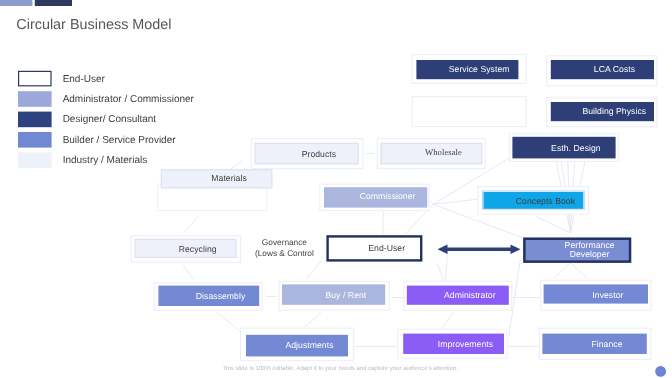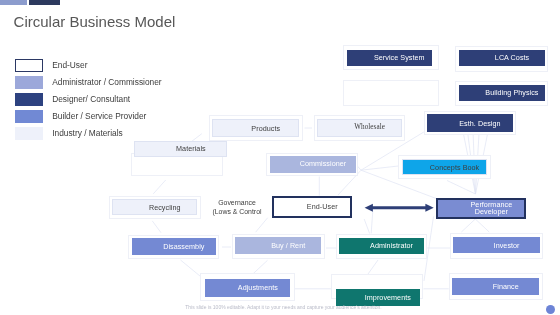--- a/index.html
+++ b/index.html
@@ -2,21 +2,21 @@
 <html><head>
 <meta charset="utf-8">
 <title>Circular Business Model</title>
 <style>
   html,body{margin:0;padding:0;}
   body{width:560px;height:315px;background:#ffffff;font-family:"Liberation Sans",sans-serif;overflow:hidden;}
   #slide{position:relative;width:560px;height:315px;background:#ffffff;}
   .topbar{position:absolute;top:0;height:5px;}
   .topbar.a{left:0;width:27px;background:#8c9ccd;}
   .topbar.b{left:29px;width:31px;background:#2d3a5e;}
-  #title{position:absolute;left:13.6px;top:12.6px;font-size:15px;color:#575757;font-weight:400;letter-spacing:0;}
+  #title{position:absolute;left:13.6px;top:12.6px;font-size:12px;color:#575757;font-weight:400;letter-spacing:0;}
 
   
   #legend{position:absolute;left:15.2px;top:58.8px;}
   .lg-row{position:relative;height:17.0px;}
   .lg-sw{position:absolute;left:0;top:0;width:27.6px;height:13.2px;box-sizing:border-box;}
   .lg-lbl{position:absolute;left:37px;top:1.7px;font-size:8.35px;color:#3d3d3d;white-space:nowrap;}
 
   
   #diagram{position:absolute;left:0;top:0;width:560px;height:315px;}
   svg#links{position:absolute;left:0;top:0;width:560px;height:315px;}
@@ -121,27 +121,27 @@
       <div class="nd" style="left: 401.8px; top: 158.8px; width: 85.5px; height: 16.7px; background: #0ea5e9; color: rgb(61, 61, 61); border: 1px solid rgb(222, 227, 242);">Concepts Book</div>
       <div class="frame" style="left: 108.8px; top: 195.9px; width: 92px; height: 23.5px;"></div>
       <div class="nd" style="left: 112.2px; top: 199.4px; width: 85.1px; height: 16.1px; background: rgb(238, 241, 250); color: rgb(61, 61, 61); border: 1px solid rgb(222, 227, 242);">Recycling</div>
       <div class="nd" style="left: 272.1px; top: 195.6px; width: 80.3px; height: 22.4px; background: rgb(255, 255, 255); color: rgb(61, 61, 61); border: 2.2px solid rgb(34, 49, 94);">End-User</div>
       <div class="nd" style="left: 436.2px; top: 197.5px; width: 90.3px; height: 21.2px; background: rgb(122, 140, 210); color: rgb(255, 255, 255); border: 2.2px solid rgb(34, 49, 94);">Performance Developer</div>
       <div class="frame" style="left: 128.4px; top: 235.1px; width: 90.4px; height: 24px;"></div>
       <div class="nd" style="left: 131.6px; top: 238.4px; width: 84.4px; height: 16.4px; background: rgb(116, 137, 211); color: rgb(255, 255, 255);">Disassembly</div>
       <div class="frame" style="left: 231.5px; top: 233.5px; width: 93.7px; height: 25.9px;"></div>
       <div class="nd" style="left: 235.2px; top: 237.4px; width: 86.1px; height: 16.7px; background: rgb(170, 182, 222); color: rgb(255, 255, 255);">Buy / Rent</div>
       <div class="frame" style="left: 335.9px; top: 234.3px; width: 91.3px; height: 25.1px;"></div>
-      <div class="nd" style="left: 338.8px; top: 237.8px; width: 85.5px; height: 16.3px; background: #0f766e; color: rgb(255, 255, 255);">Administrator</div>
+      <div class="nd" style="left: 338.8px; top: 237.8px; width: 85.5px; height: 16.3px; background: #8b5cf6; color: rgb(255, 255, 255);">Administrator</div>
       <div class="frame" style="left: 450.2px; top: 232.9px; width: 93.3px; height: 26.5px;"></div>
       <div class="nd" style="left: 453.4px; top: 236.8px; width: 86.4px; height: 16.7px; background: rgb(116, 137, 211); color: rgb(255, 255, 255);">Investor</div>
       <div class="frame" style="left: 200.1px; top: 273.1px; width: 94.5px; height: 27.7px;"></div>
       <div class="nd" style="left: 205.3px; top: 278.8px; width: 85.2px; height: 17.9px; background: rgb(116, 137, 211); color: rgb(255, 255, 255);">Adjustments</div>
       <div class="frame" style="left: 330.9px; top: 273.5px; width: 92.3px; height: 25.6px;"></div>
-      <div class="nd" style="left: 335.8px; top: 278.4px; width: 84.1px; height: 16.7px; background: #0f766e; color: rgb(255, 255, 255); margin-top: 11px;">Improvements</div>
+      <div class="nd" style="left: 335.8px; top: 278.4px; width: 84.1px; height: 16.7px; background: #8b5cf6; color: rgb(255, 255, 255);">Improvements</div>
       <div class="frame" style="left: 448.8px; top: 272.6px; width: 94.4px; height: 27.3px;"></div>
       <div class="nd" style="left: 452.4px; top: 277.9px; width: 86.8px; height: 17.2px; background: rgb(116, 137, 211); color: rgb(255, 255, 255);">Finance</div>
     </div>
 
   <div id="gov" style="left: 208px; top: 198.6px; width: 58px;">
       <div>Governance</div>
       <div>(Lows &amp; Control</div>
     </div>
   <div id="footer">This slide is 100% editable. Adapt it to your needs and capture your audience's attention.</div>
   <div id="dot"></div>

